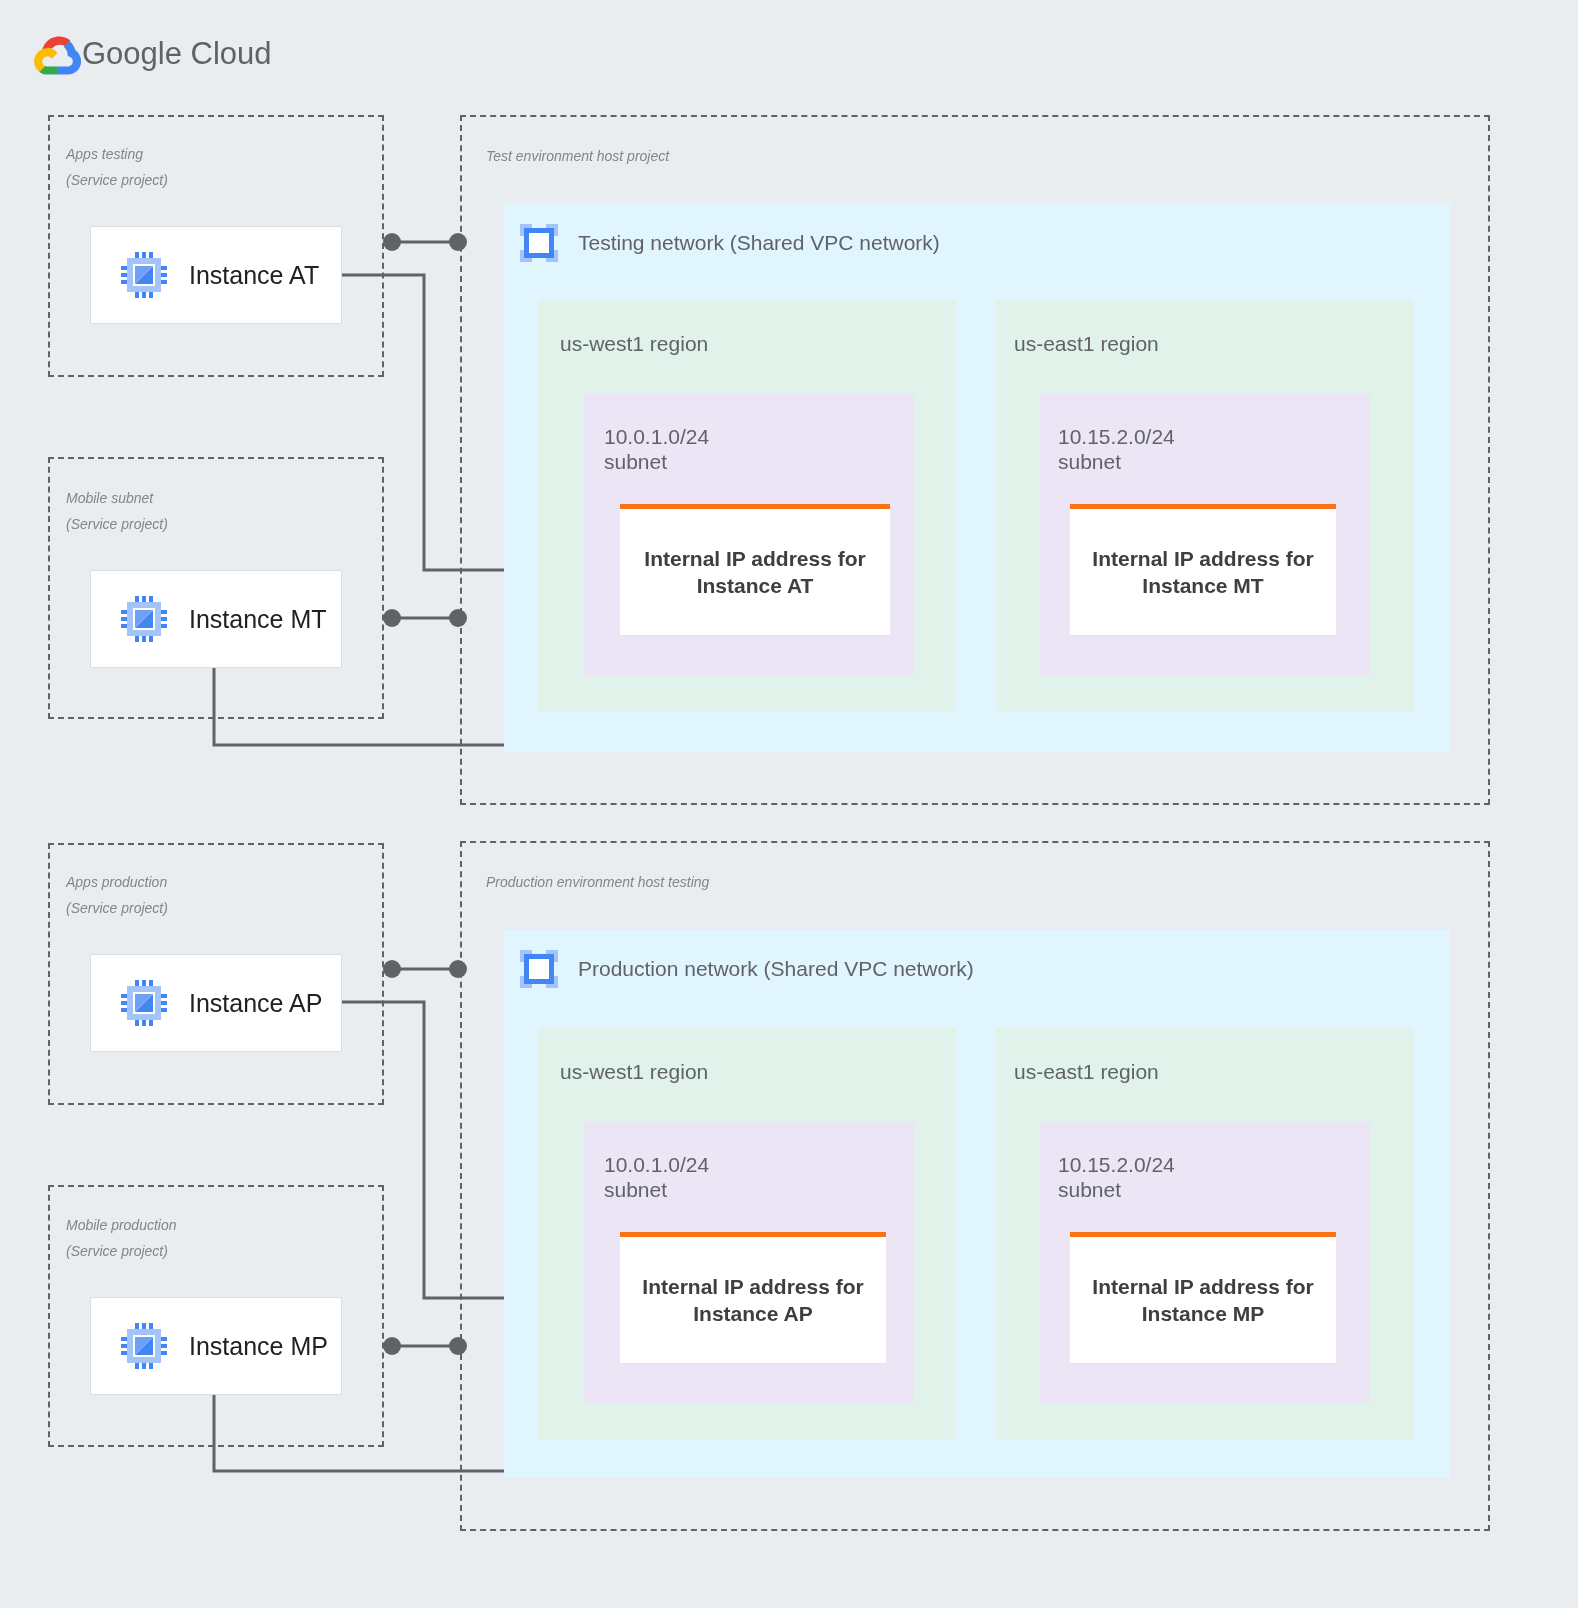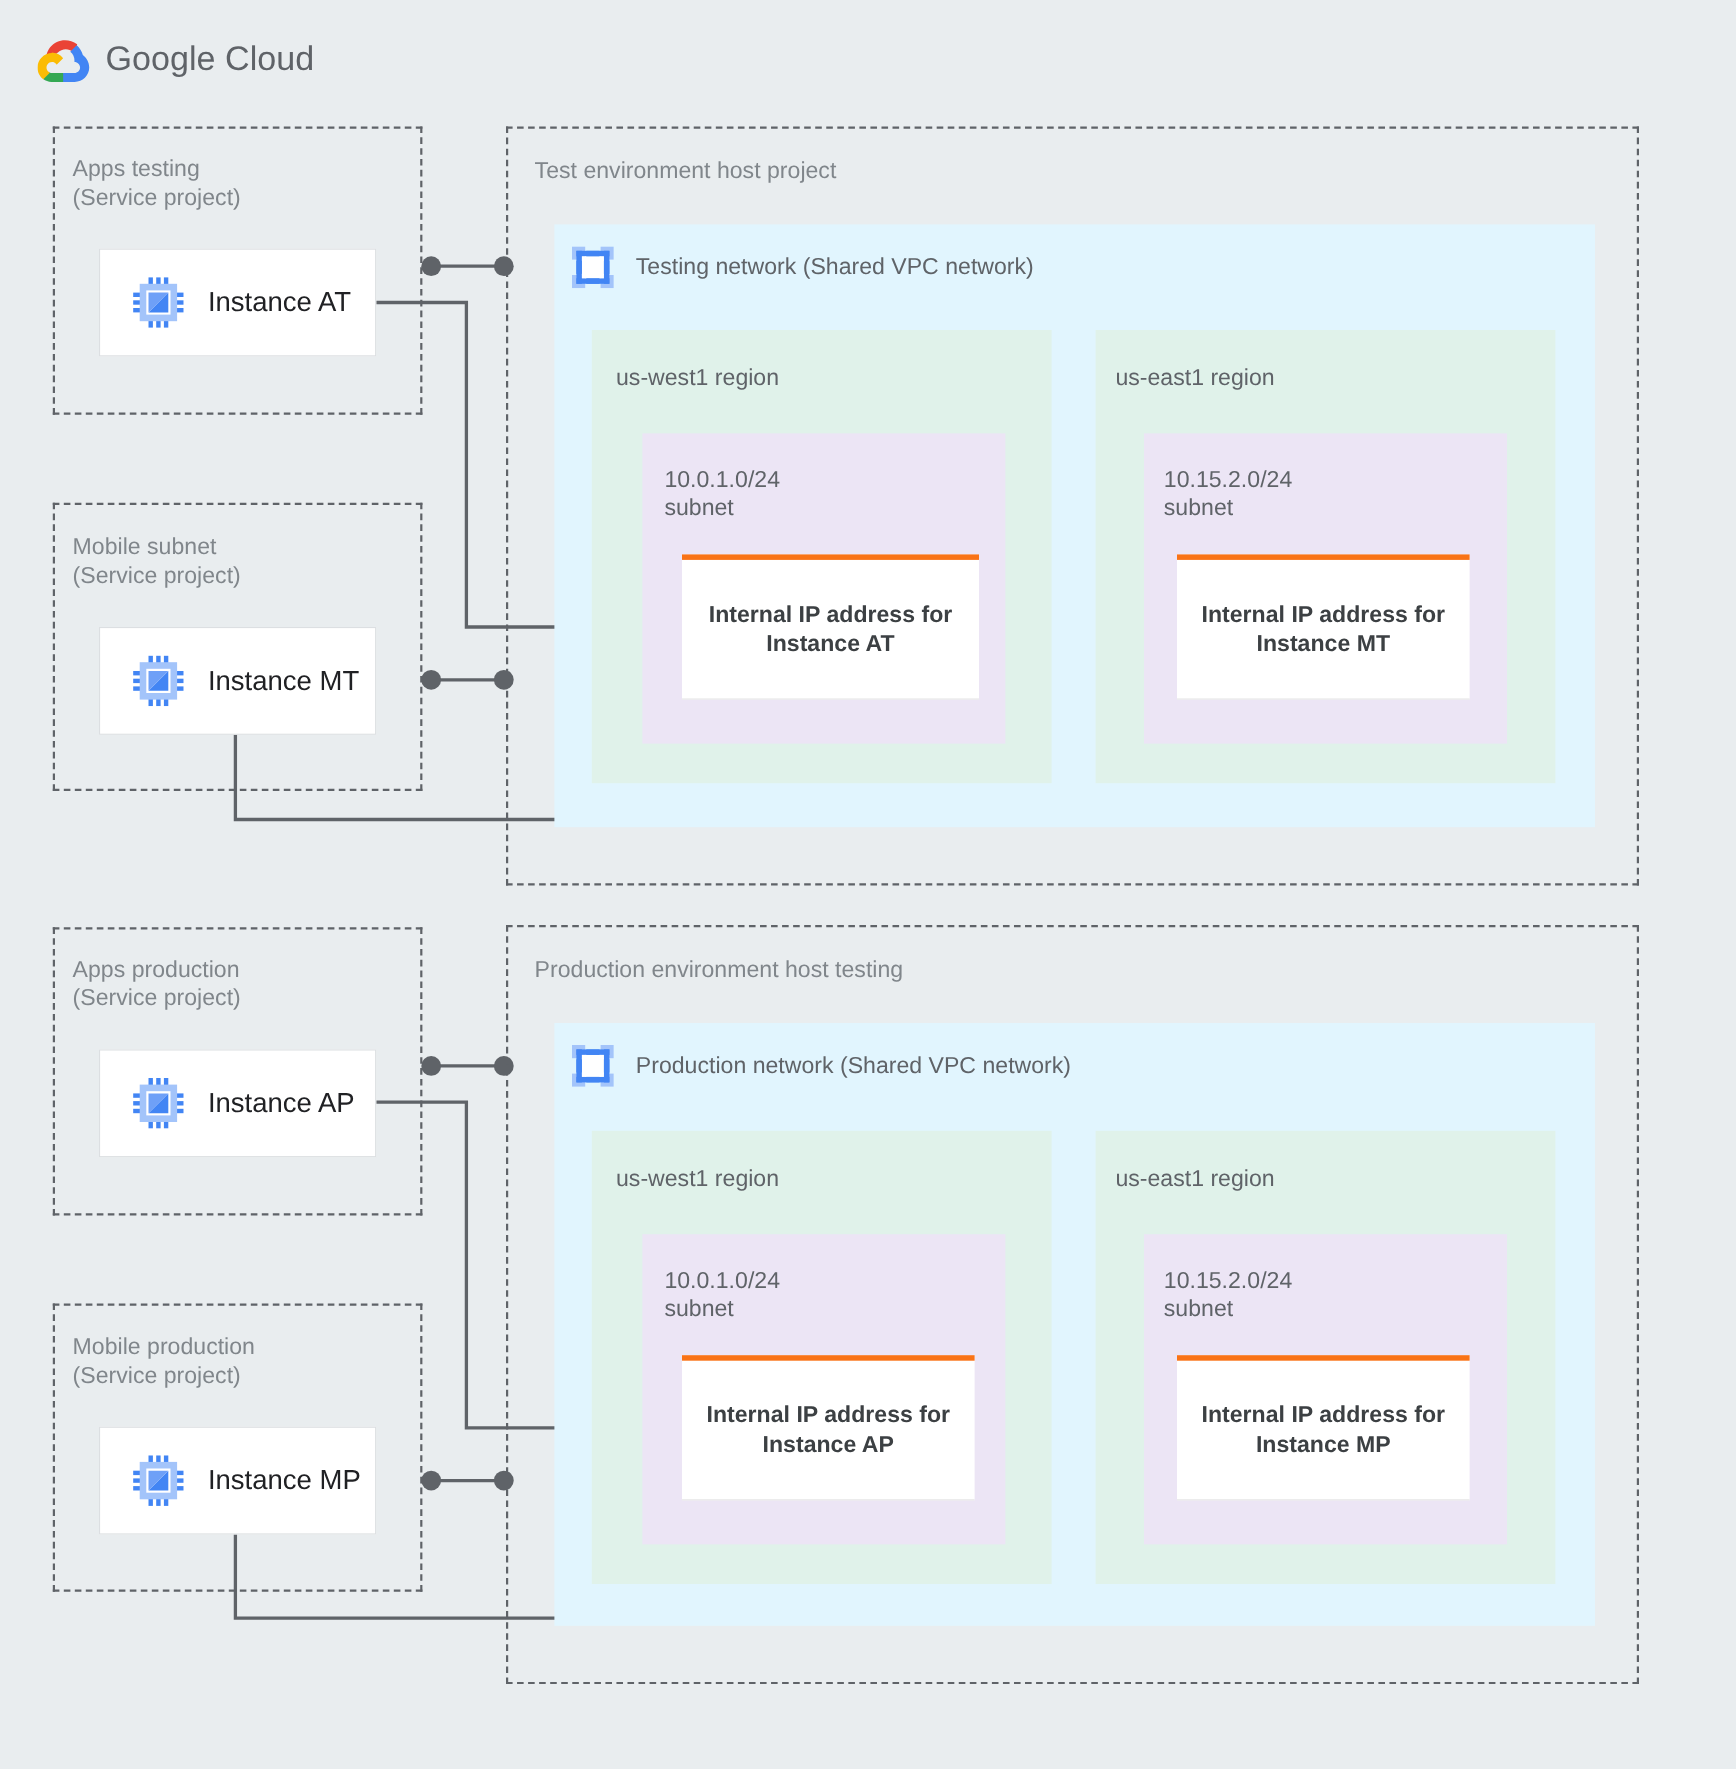--- a/index.html
+++ b/index.html
@@ -19,44 +19,44 @@
     overflow: hidden;
   }
 
   
   .gc-logo {
     position: absolute;
     left: 34px;
     top: 32px;
     display: flex;
     align-items: center;
-    gap: 14px;
   }
   .gc-logo .mark { width: 48px; height: 44px; display: block; }
   .gc-logo .word {
     font-size: 31px;
     color: #5f6368;
     letter-spacing: 0px;
     white-space: nowrap;
   }
   .gc-logo .word .w2 { font-weight: 300; }
 
   
   .dashed {
     position: absolute;
     border: 2px dashed #5f6368;
     box-sizing: border-box;
     background: transparent;
   }
   .proj-label {
     position: absolute;
     color: #80868b;
-    font-size: 21px;
+    font-size: 14px;
     line-height: 26px;
     white-space: pre-line;
+    font-style: italic;
   }
 
   
   .inst-card {
     position: absolute;
     background: #ffffff;
     border: 1px solid #dcdfe2;
     box-sizing: border-box;
     display: flex;
     align-items: center;

